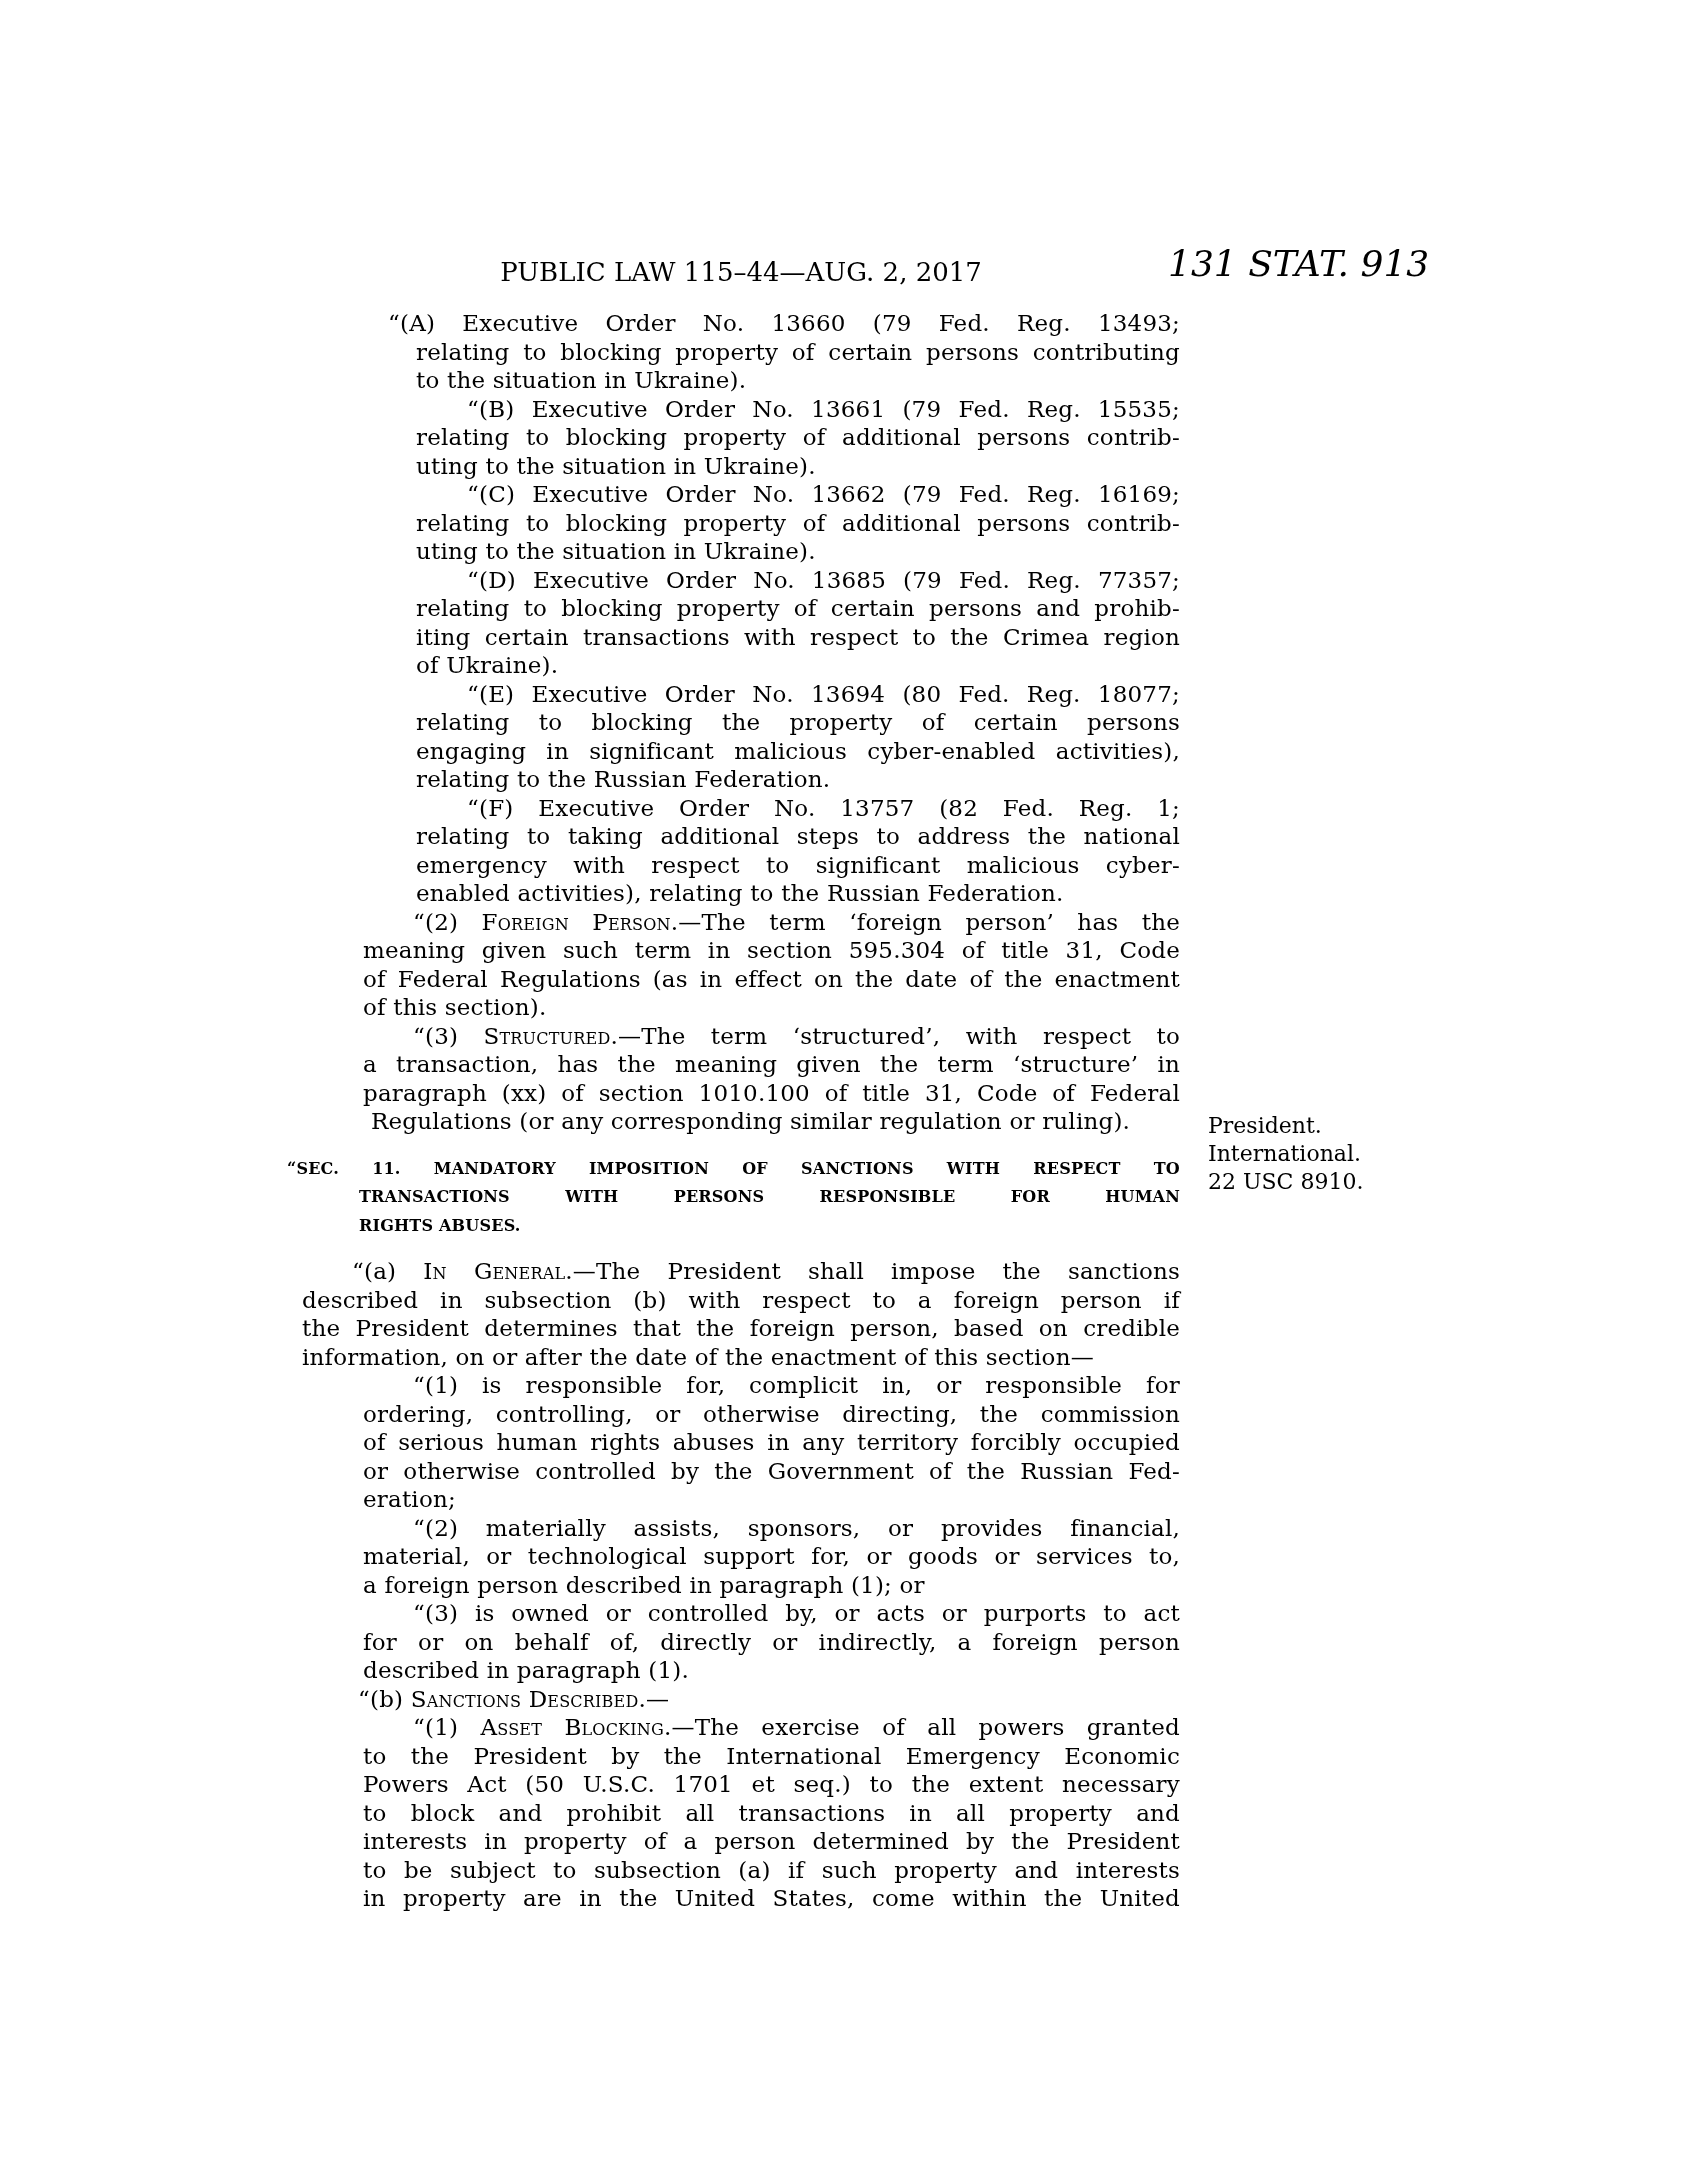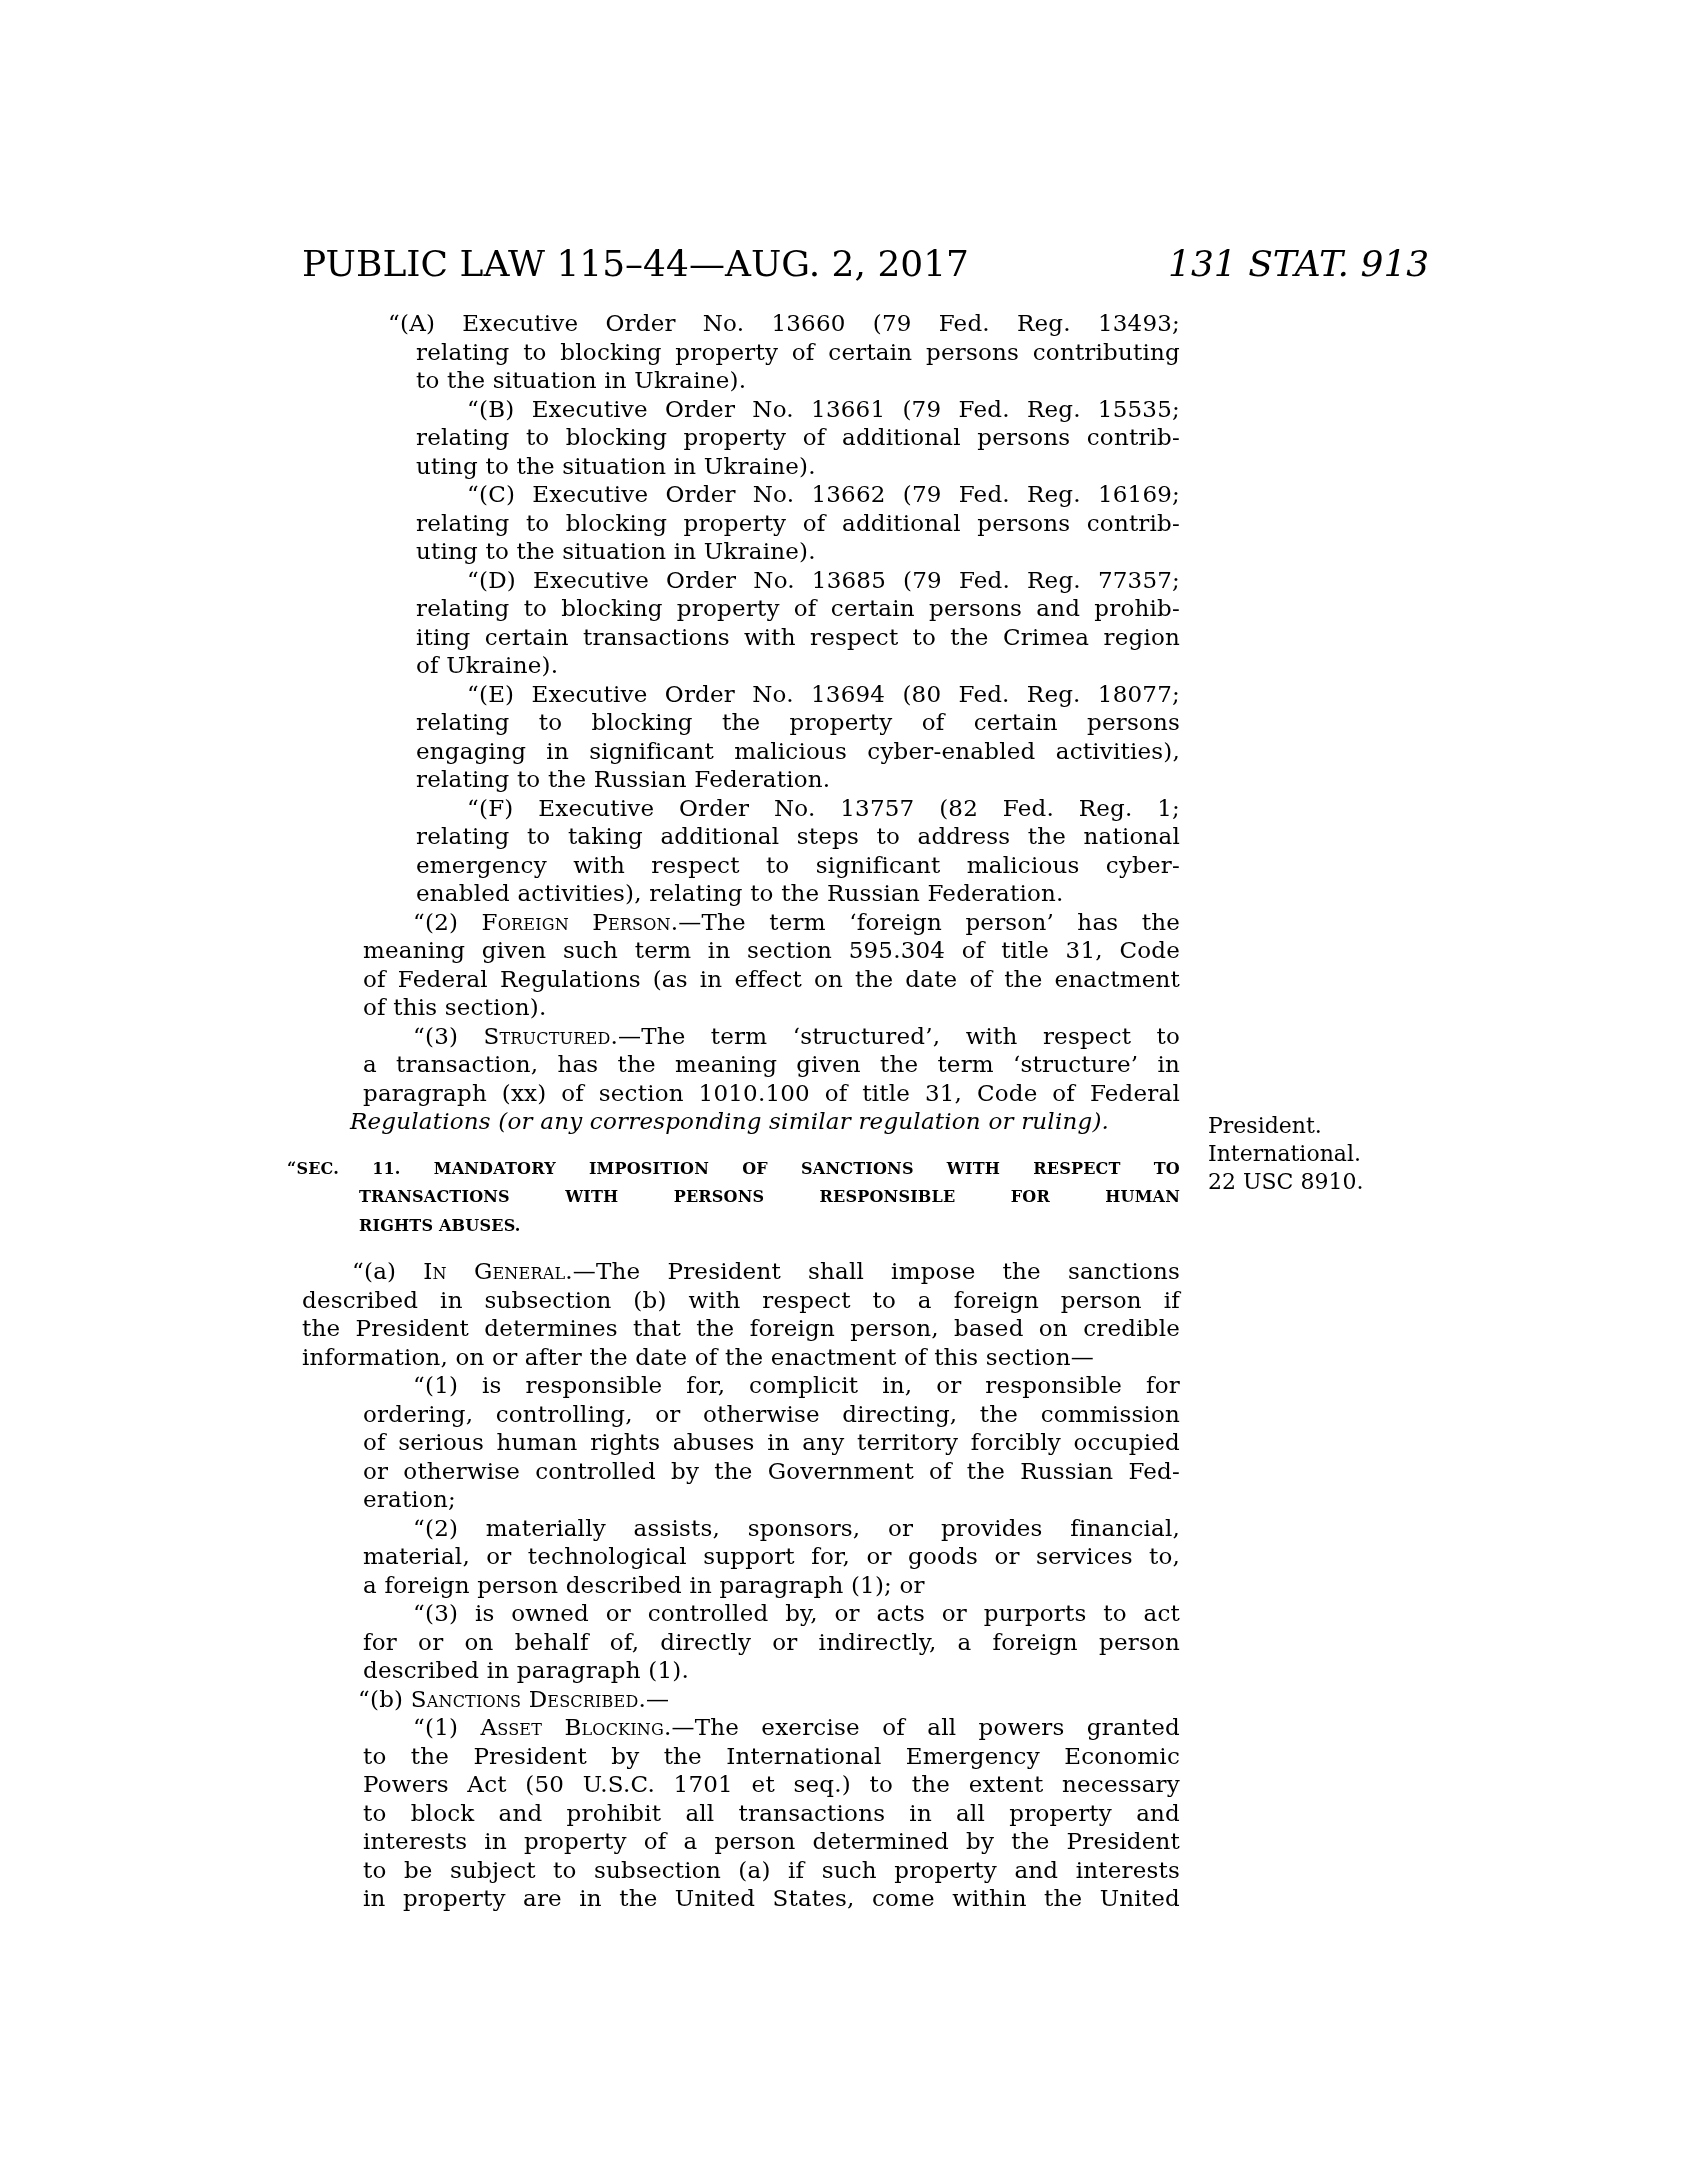--- a/index.html
+++ b/index.html
@@ -14,22 +14,23 @@
     background: #ffffff;
     color: #000000;
     font-family: "DejaVu Serif", "Liberation Serif", serif;
     overflow: hidden;
   }
   
   .running-head-title {
     position: absolute;
     left: 302px;
     width: 878px;
-    top: 244px;
-    font-size: 36px;
+    top: 252px;
+    text-align: center;
+    font-size: 26px;
     line-height: 40px;
     white-space: nowrap;
   }
   .running-head-stat {
     position: absolute;
     left: 1168px;
     top: 244px;
     font-size: 36px;
     line-height: 40px;
     white-space: nowrap;
@@ -110,21 +111,21 @@
         <div class="line just" style="margin-left: 114px;"><span>relating to taking additional steps to address the national</span></div>
         <div class="line just" style="margin-left: 114px;"><span>emergency with respect to significant malicious cyber-</span></div>
         <div class="line" style="margin-left: 114px;"><span>enabled activities), relating to the Russian Federation.</span></div>
         <div class="line just" style="margin-left: 111px;"><span>“(2) </span><span class="sc">Foreign Person</span><span>.—The term ‘foreign person’ has the</span></div>
         <div class="line just" style="margin-left: 61px;"><span>meaning given such term in section 595.304 of title 31, Code</span></div>
         <div class="line just" style="margin-left: 61px;"><span>of Federal Regulations (as in effect on the date of the enactment</span></div>
         <div class="line" style="margin-left: 61px;"><span>of this section).</span></div>
         <div class="line just" style="margin-left: 111px;"><span>“(3) </span><span class="sc">Structured</span><span>.—The term ‘structured’, with respect to</span></div>
         <div class="line just" style="margin-left: 61px;"><span>a transaction, has the meaning given the term ‘structure’ in</span></div>
         <div class="line just" style="margin-left: 61px;"><span>paragraph (xx) of section 1010.100 of title 31, Code of Federal</span></div>
-        <div class="line" style="margin-left: 48px; font-style: italic;"><span>Regulations (or any corresponding similar regulation or ruling).</span></div>
+        <div class="line" style="margin-left: 69px;"><span>Regulations (or any corresponding similar regulation or ruling).</span></div>
       </div>
 
     <div class="section-heading">
         <div class="line just" style="margin-left: -15px;"><span>“SEC. 11. MANDATORY IMPOSITION OF SANCTIONS WITH RESPECT TO</span></div>
         <div class="line just" style="margin-left: 57px;"><span>TRANSACTIONS WITH PERSONS RESPONSIBLE FOR HUMAN</span></div>
         <div class="line" style="margin-left: 57px;"><span>RIGHTS ABUSES.</span></div>
       </div>
 
     <div>
         <div class="line just" style="margin-left: 50px;"><span>“(a) </span><span class="sc">In General</span><span>.—The President shall impose the sanctions</span></div>

